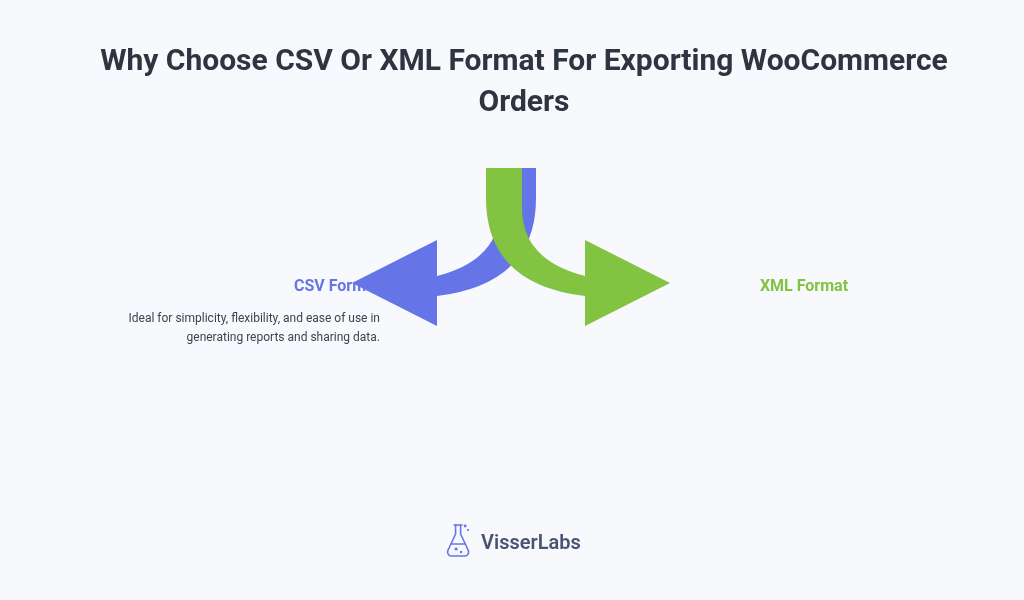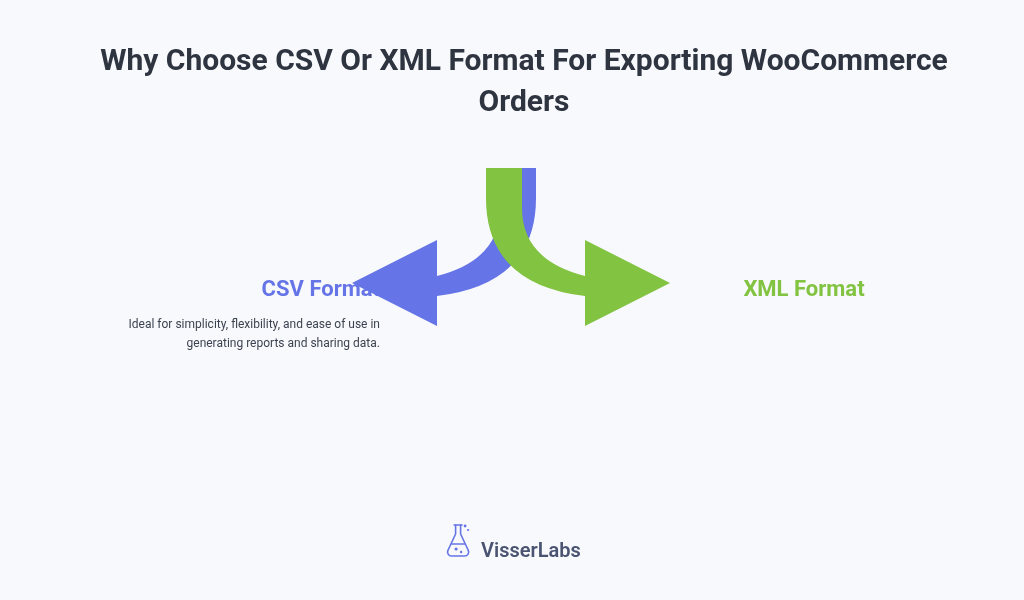--- a/index.html
+++ b/index.html
@@ -38,38 +38,38 @@
     top: 276px;
     text-align: right;
   }
   .panel-right {
     left: 650px;
     top: 276px;
     text-align: center;
     margin-left: 24px;
   }
   .panel-title {
-    font-size: 22px;
+    font-size: 16px;
     font-weight: 700;
     margin-bottom: 14px;
   }
   .panel-left .panel-title { color: #6574e6; }
   .panel-right .panel-title { color: #82c341; }
   .panel-desc {
     font-size: 12px;
     color: #3c4350;
     line-height: 1.55;
   }
   .footer {
     position: absolute;
     left: 50%;
     bottom: 38px;
     transform: translateX(-50%);
     display: flex;
-    align-items: flex-end;
+    align-items: center;
     gap: 8px;
   }
   .footer-text {
     font-size: 20px;
     font-weight: 600;
     color: #4a5472;
   }
 </style>
 </head>
 <body>

